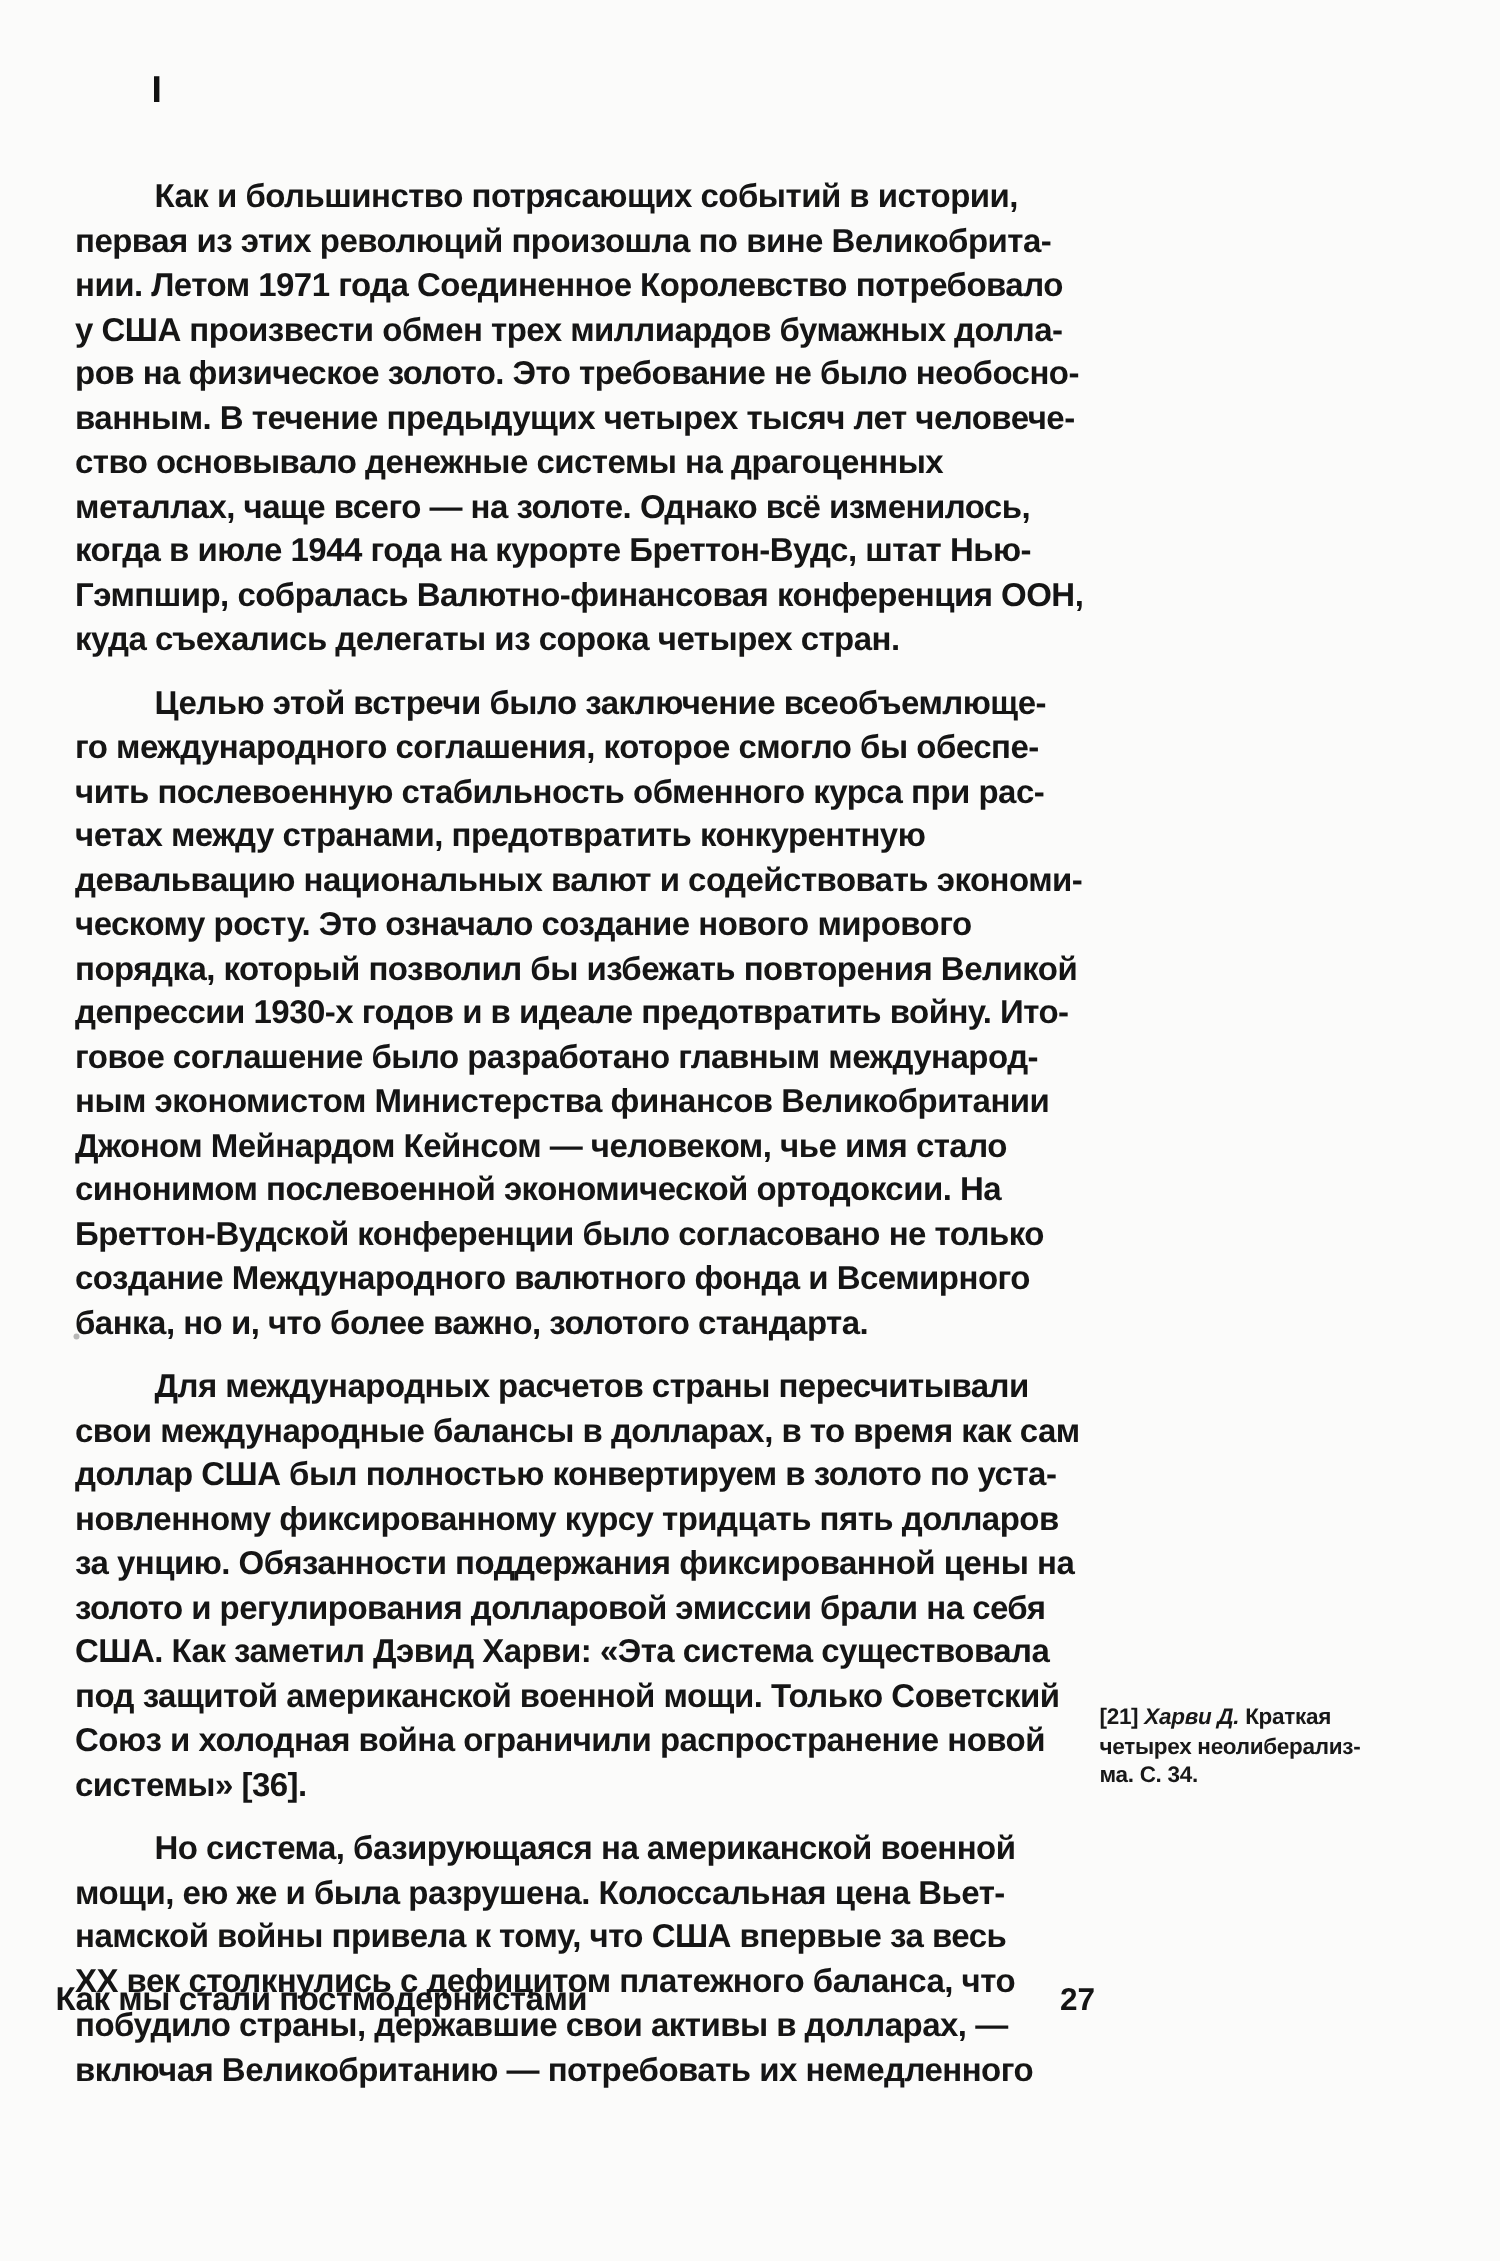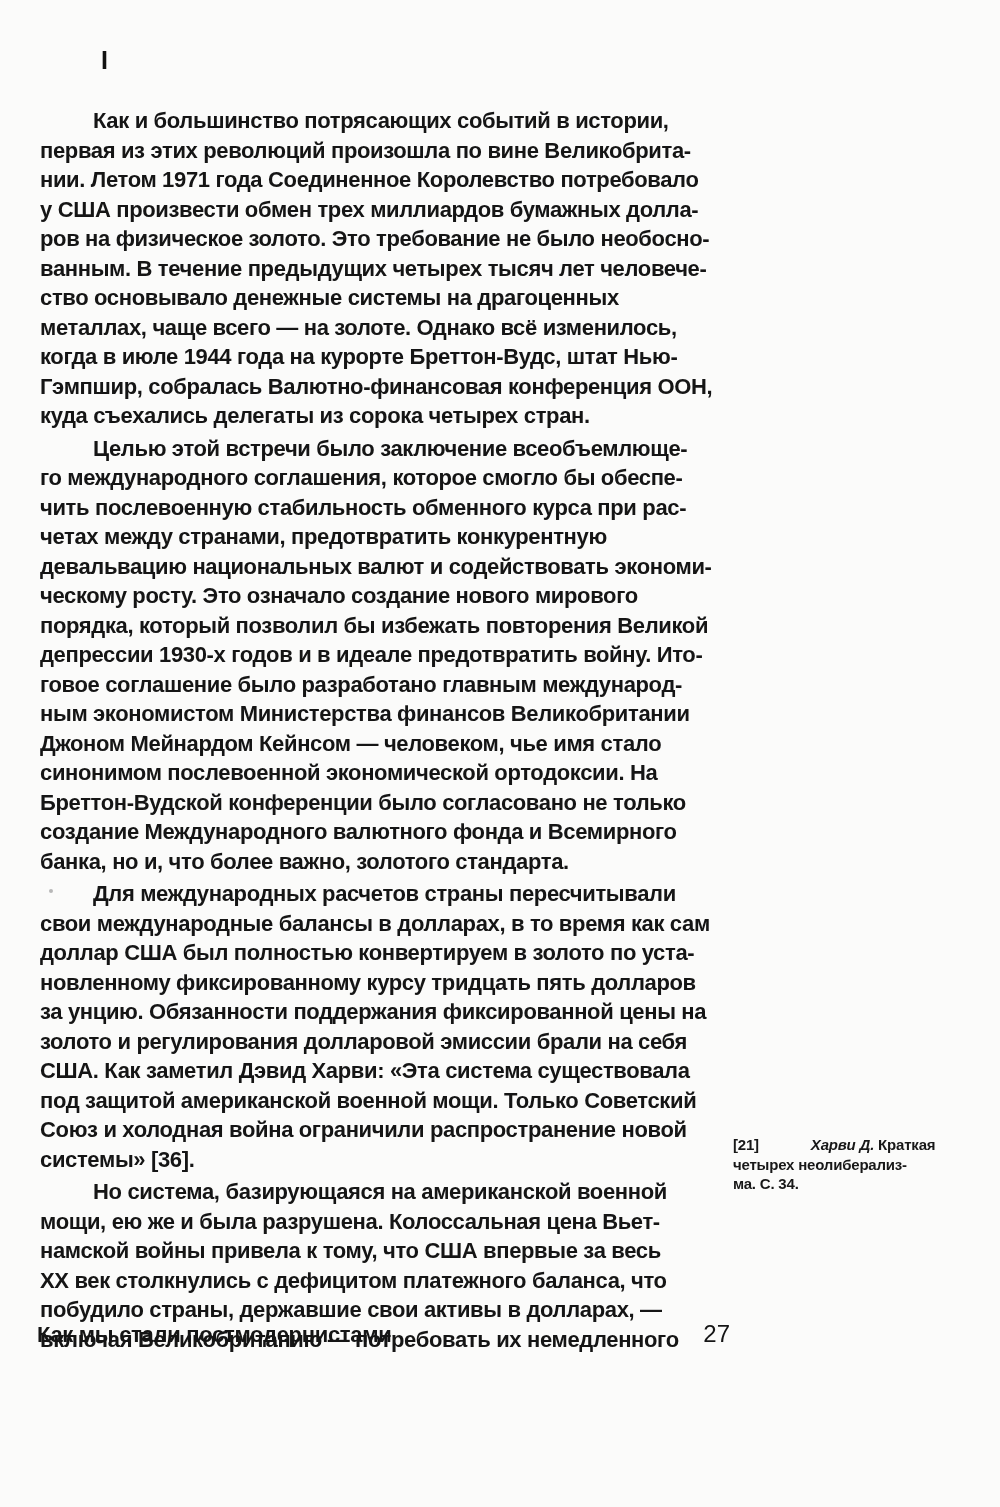--- a/index.html
+++ b/index.html
@@ -30,56 +30,55 @@
     top: 103px;
     width: 705px;
     font-weight: 700;
     font-size: 22px;
     line-height: 29.5px;
     letter-spacing: -0.35px;
     white-space: nowrap;
     color: #151515;
   }
   .body-text p.para {
-    margin: 3px;
+    margin: 13px;
     text-indent: 53px;
   }
   .margin-note {
     position: absolute;
     left: 733px;
     top: 1135px;
     width: 230px;
     font-weight: 700;
     font-size: 15px;
     line-height: 19.5px;
     letter-spacing: -0.2px;
     color: #181818;
   }
   .margin-note .italic {
     font-style: italic;
-    margin-left: 48px;
   }
   .page-footer {
     position: absolute;
     left: 37px;
     top: 1320px;
     width: 693px;
     display: flex;
     justify-content: space-between;
     align-items: baseline;
   }
   .running-title {
     font-weight: 700;
     font-size: 22px;
     letter-spacing: -0.3px;
     color: #151515;
   }
   .page-number {
-    font-weight: 400;
-    font-size: 24px;
+    font-weight: 700;
+    font-size: 21px;
     color: #151515;
   }
   .scan-speck {
     position: absolute;
     left: 49px;
     top: 889px;
     width: 4px;
     height: 4px;
     border-radius: 50%;
     background: #8a8a8a;

